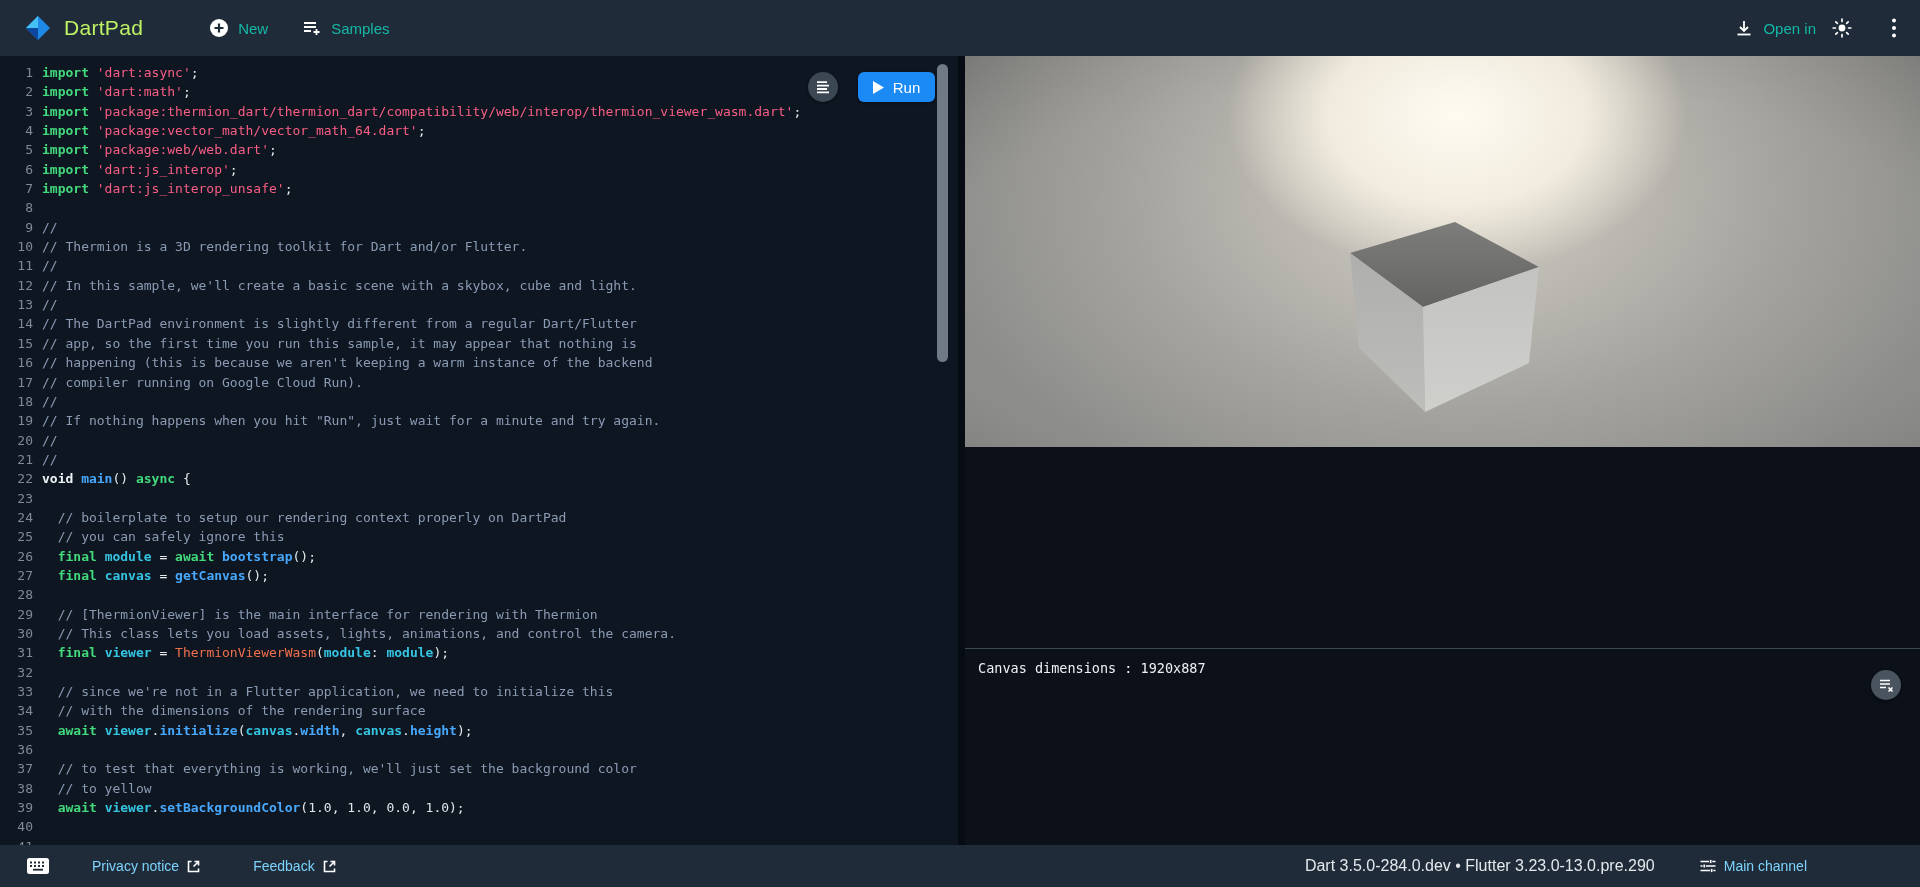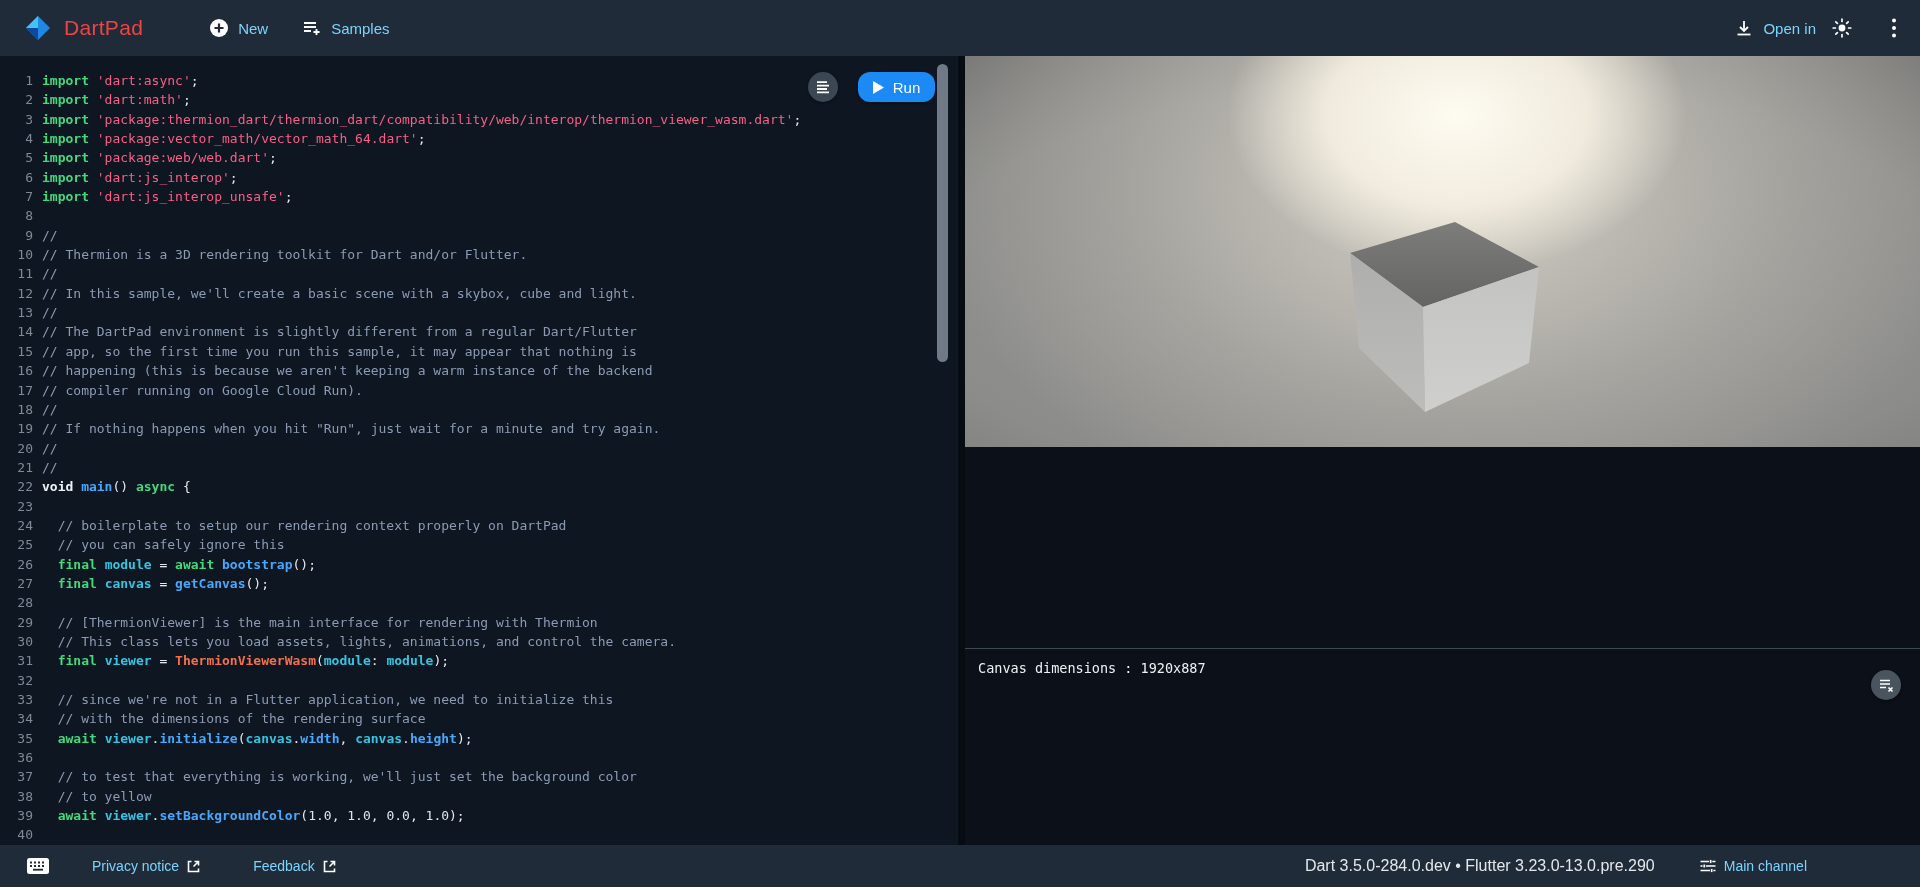--- a/index.html
+++ b/index.html
@@ -4,58 +4,58 @@
 <style>
   html,body{margin:0;padding:0;background:#0b1019;}
   *{box-sizing:border-box;}
   .app{position:relative;width:1920px;height:887px;overflow:hidden;
        font-family:"Liberation Sans",sans-serif;color:#f2f4f6;background:var(--c-panel-bg);}
 
   
   .header{position:absolute;left:0;top:0;width:1920px;height:56px;background:var(--c-header-bg);
           display:flex;align-items:center;}
   .logo{margin-left:24px;width:28px;height:28px;flex:0 0 auto;}
-  .app-title{margin-left:12px;font-size:21px;font-weight:500;letter-spacing:.3px;color:#ef4444;}
-  .hbtn{display:flex;align-items:center;gap:9px;background:none;border:none;color:#7dd3fc;
+  .app-title{margin-left:12px;font-size:21px;font-weight:500;letter-spacing:.3px;color:#bef264;}
+  .hbtn{display:flex;align-items:center;gap:9px;background:none;border:none;color:#14b8a6;
         font-family:inherit;font-size:15px;font-weight:500;cursor:pointer;padding:6px 8px;justify-content:flex-end;}
   .hbtn svg{display:block;}
   .btn-new{margin-left:58px;}
   .btn-samples{margin-left:18px;}
   .header-spacer{flex:1;}
   .btn-openin{}
   .icon-btn{width:36px;height:36px;display:flex;align-items:center;justify-content:center;
             background:none;border:none;cursor:pointer;color:#fff;padding:0;}
   .btn-theme{margin-right:16px;}
   .btn-kebab{margin-right:8px;}
 
   
   .main{position:absolute;left:0;top:56px;width:1920px;height:789px;}
   .editor-panel{position:absolute;left:0;top:0;width:958px;height:789px;background:var(--c-editor-bg);overflow:hidden;}
   .divider{position:absolute;left:958px;top:0;width:7px;height:789px;background:#070c13;}
   .preview-panel{position:absolute;left:965px;top:0;width:955px;height:789px;background:var(--c-panel-bg);}
 
   
-  .code-area{position:absolute;left:0;top:8px;width:958px;height:789px;padding:7px 0 0 7px;
+  .code-area{position:absolute;left:0;top:0;width:958px;height:789px;padding:7px 0 0 7px;
              font-family:"DejaVu Sans Mono",monospace;font-size:13px;line-height:19.35px;cursor:text;}
   .code-line{white-space:pre;height:19.35px;}
   .ln{display:inline-block;width:26px;text-align:right;margin-right:9px;color:var(--c-ln);}
   .tok-kw{color:var(--c-kw);font-weight:bold;}
   .tok-ty{color:var(--c-ty);font-weight:bold;}
   .tok-str{color:var(--c-str);}
   .tok-com{color:var(--c-com);}
   .tok-num{color:var(--c-num);}
   .tok-fn{color:var(--c-fn);font-weight:bold;}
   .tok-id{color:var(--c-id);font-weight:bold;}
-  .tok-cls{color:var(--c-cls);font-weight:bold;}
+  .tok-cls{color:var(--c-cls);font-weight:normal;}
   .tok-pl{color:var(--c-pl);}
 
   .format-btn{position:absolute;left:808px;top:16px;width:30px;height:30px;border-radius:50%;
               background:#3b4752;border:none;display:flex;align-items:center;justify-content:center;
               cursor:pointer;color:#fff;box-shadow:0 1px 3px rgba(0,0,0,.4);}
-  .run-btn{position:absolute;left:858px;top:16px;width:77px;height:30px;border-radius:12px;
+  .run-btn{position:absolute;left:858px;top:16px;width:77px;height:30px;border-radius:6px;
            background:var(--c-accent);border:none;display:flex;align-items:center;justify-content:center;
            gap:9px;color:#fff;font-family:inherit;font-size:15px;font-weight:500;cursor:pointer;
            box-shadow:0 1px 3px rgba(0,0,0,.4);}
   .scrollbar-thumb{position:absolute;left:937px;top:8px;width:11px;height:298px;border-radius:6px;
                    background:#707a86;cursor:grab;}
 
   
   .scene{position:absolute;left:0;top:0;width:955px;height:391px;overflow:hidden;
     background:
       radial-gradient(ellipse 310px 215px at 51.5% 15%, rgba(255,252,242,0.98) 0%, rgba(247,241,227,0.88) 42%, rgba(240,234,220,0) 74%),

